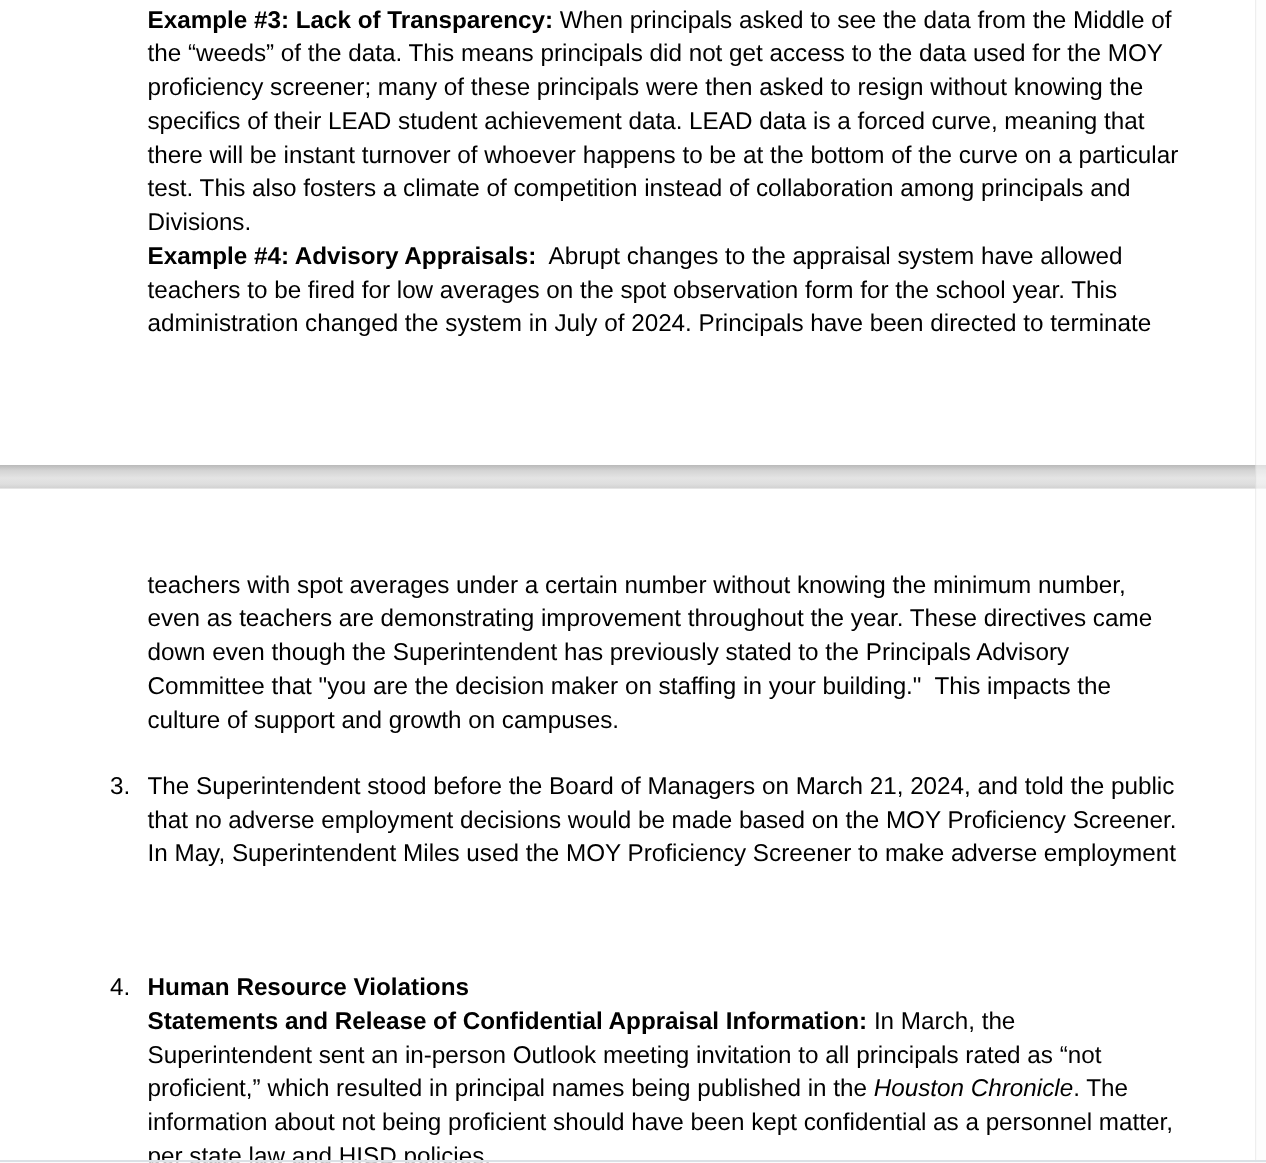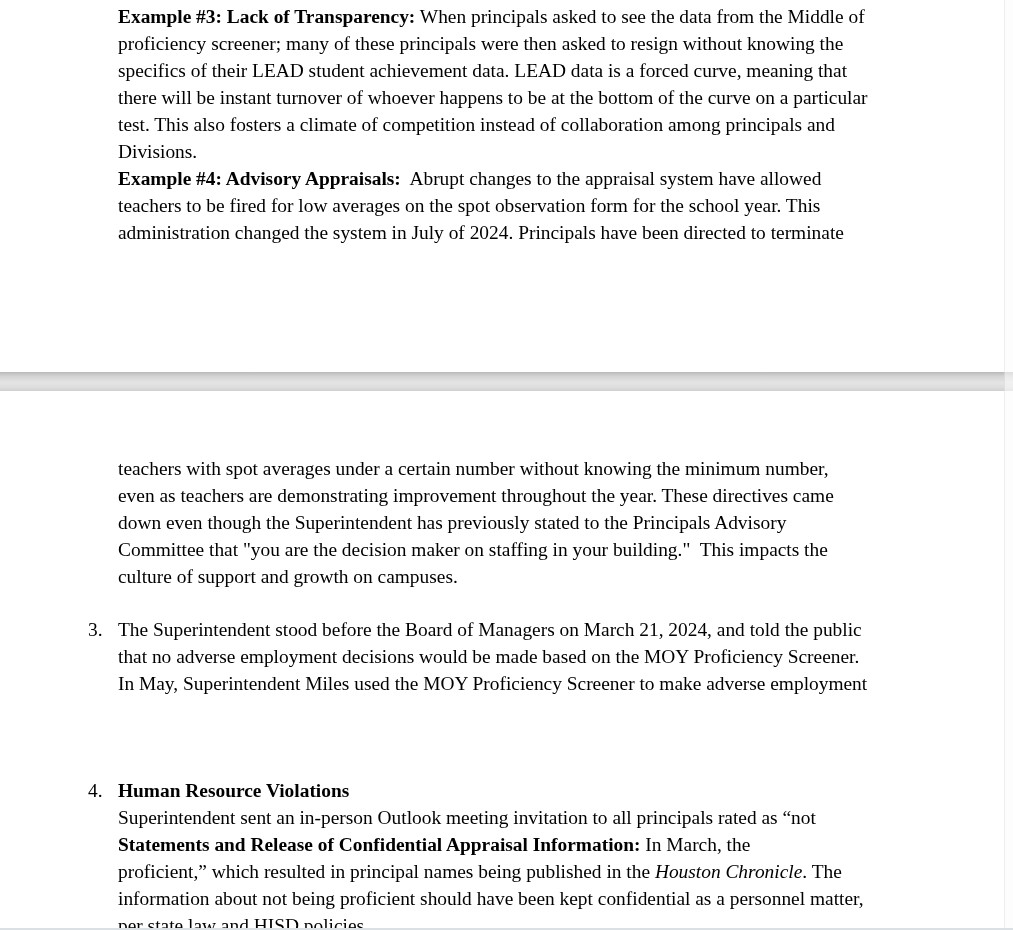--- a/index.html
+++ b/index.html
@@ -6,21 +6,21 @@
     margin: 0;
     padding: 0;
     background: #ffffff;
   }
   .viewer {
     position: relative;
     width: 1013px;
     height: 930px;
     overflow: hidden;
     background: #ffffff;
-    font-family: Liberation Serif, serif;
+    font-family: Liberation Sans, sans-serif;
     color: #000000;
   }
   .page {
     position: absolute;
     left: 0;
     width: 100%;
     background: #ffffff;
   }
   .page.page1 { top: 0; height: 372px; }
   .page.page2 { top: 391px; height: 539px; }
@@ -82,20 +82,21 @@
 </head>
 <body>
 
 <div class="viewer">
   <div class="page page1"></div>
   <div class="page-separator"></div>
   <div class="page page2"></div>
   <div class="text-layer" id="text-layer">
       <div class="doc-block" style="top: 3px;">
         <div class="doc-line"><span class="b">Example #3: Lack of Transparency:</span><span> When principals asked to see the data from the Middle of</span></div>
+        <div class="doc-line"><span>the “weeds” of the data. This means principals did not get access to the data used for the MOY</span></div>
         <div class="doc-line"><span>proficiency screener; many of these principals were then asked to resign without knowing the</span></div>
         <div class="doc-line"><span>specifics of their LEAD student achievement data. LEAD data is a forced curve, meaning that</span></div>
         <div class="doc-line"><span>there will be instant turnover of whoever happens to be at the bottom of the curve on a particular</span></div>
         <div class="doc-line"><span>test. This also fosters a climate of competition instead of collaboration among principals and</span></div>
         <div class="doc-line"><span>Divisions.</span></div>
         <div class="doc-line"><span class="b">Example #4: Advisory Appraisals:</span><span>  Abrupt changes to the appraisal system have allowed</span></div>
         <div class="doc-line"><span>teachers to be fired for low averages on the spot observation form for the school year. This</span></div>
         <div class="doc-line"><span>administration changed the system in July of 2024. Principals have been directed to terminate</span></div>
       </div>
       <div class="doc-block" style="top: 455px;">
@@ -107,22 +108,22 @@
       </div>
       <div class="doc-block" style="top: 616px;">
         <span class="list-number">3.</span>
         <div class="doc-line"><span>The Superintendent stood before the Board of Managers on March 21, 2024, and told the public</span></div>
         <div class="doc-line"><span>that no adverse employment decisions would be made based on the MOY Proficiency Screener.</span></div>
         <div class="doc-line"><span>In May, Superintendent Miles used the MOY Proficiency Screener to make adverse employment</span></div>
       </div>
       <div class="doc-block" style="top: 777px;">
         <span class="list-number">4.</span>
         <div class="doc-line"><span class="b">Human Resource Violations</span></div>
+        <div class="doc-line"><span class="b">Statements and Release of Confidential Appraisal Information:</span><span> In March, the</span></div>
         <div class="doc-line"><span>Superintendent sent an in-person Outlook meeting invitation to all principals rated as “not</span></div>
-        <div class="doc-line"><span class="b">Statements and Release of Confidential Appraisal Information:</span><span> In March, the</span></div>
         <div class="doc-line"><span>proficient,” which resulted in principal names being published in the </span><span class="i">Houston Chronicle</span><span>. The</span></div>
         <div class="doc-line"><span>information about not being proficient should have been kept confidential as a personnel matter,</span></div>
         <div class="doc-line"><span>per state law and HISD policies.</span></div>
       </div>
     </div>
   <div class="scrollbar-track"></div>
   <div class="bottom-edge"></div>
 </div>
 
 </body></html>

